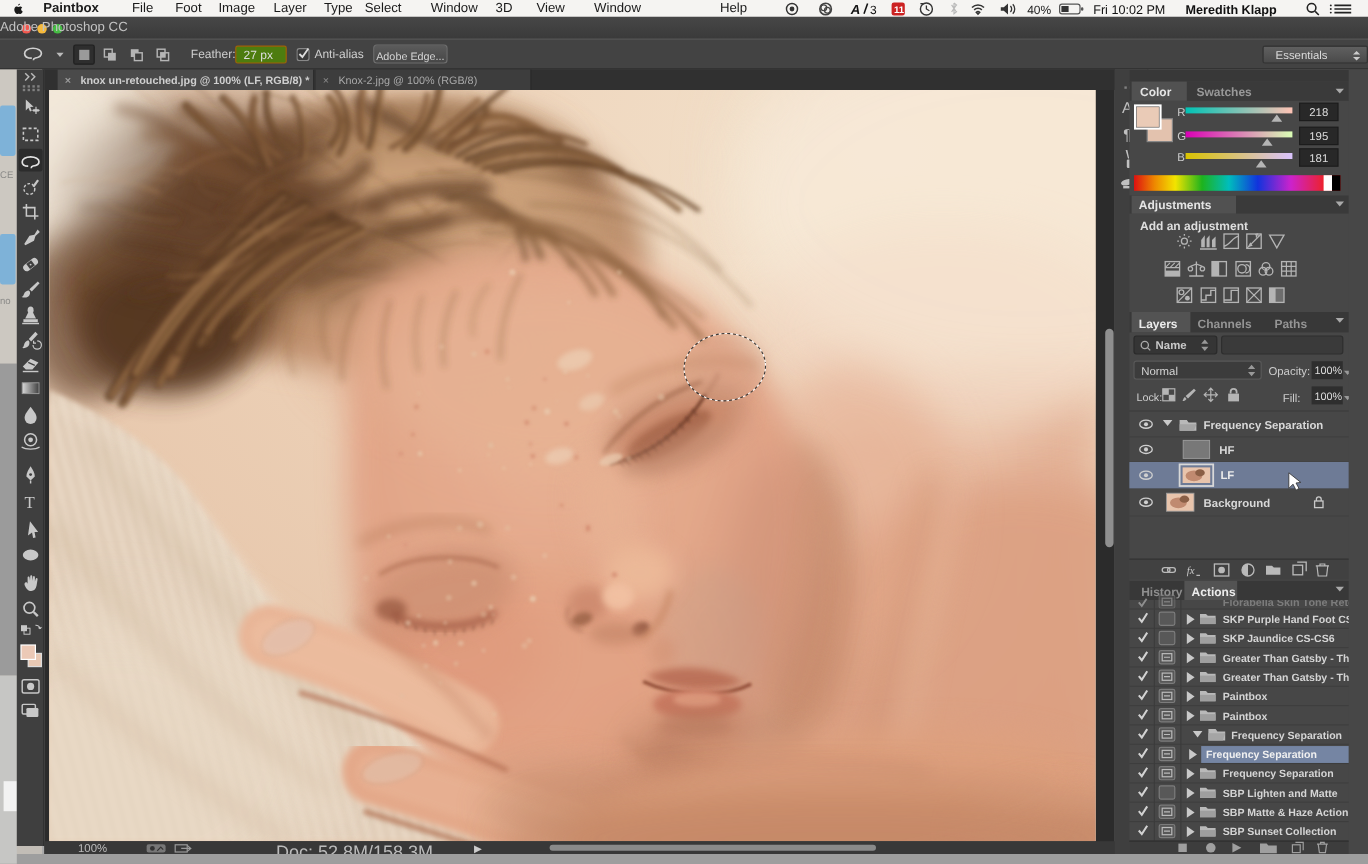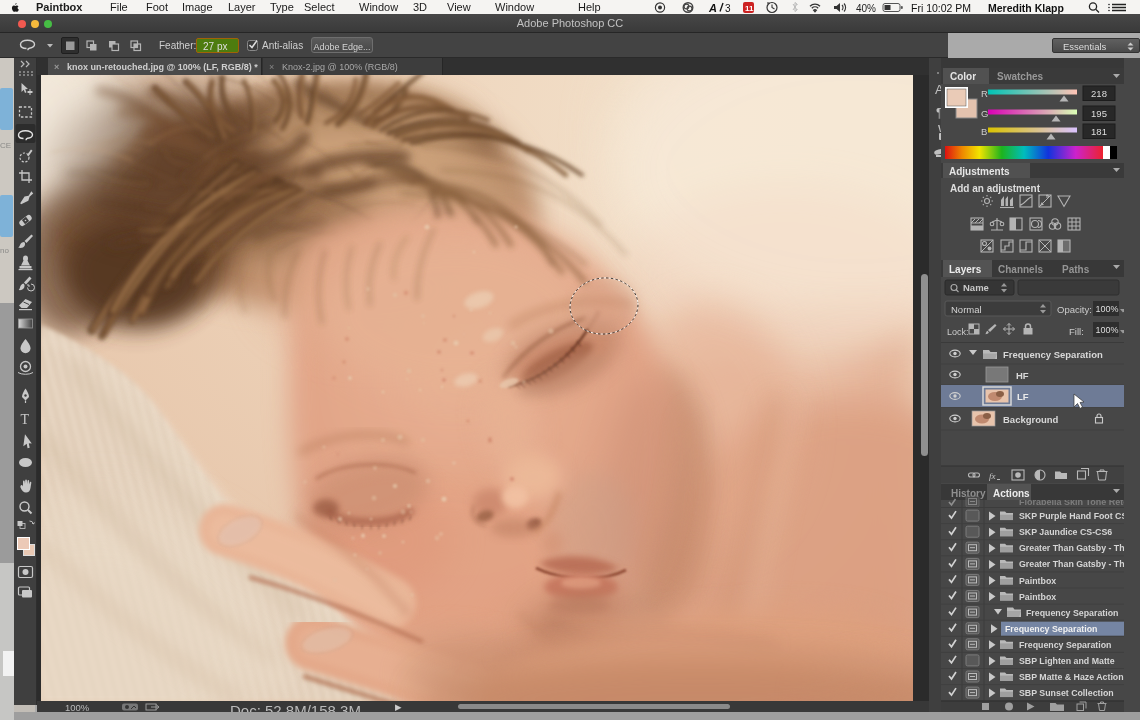--- a/index.html
+++ b/index.html
@@ -4,23 +4,23 @@
 *{margin:0;padding:0;box-sizing:border-box}
 html,body{width:1140px;height:720px;overflow:hidden;font-family:"Liberation Sans",sans-serif;background:#aaa}
 .abs{position:absolute}
 #stage{position:relative;width:1140px;height:720px}
 
 #menubar{left:0;top:0;width:1140px;height:14px;background:#f5f4f2;color:#1a1a1a;font-size:11px}
 #menubar .mi{position:absolute;top:0.5px;white-space:nowrap}
 
 #titlebar{left:0;top:14px;width:1140px;height:19px;background:linear-gradient(#474747,#3a3a3a);border-bottom:1px solid #262626}
 .tl{position:absolute;top:5.5px;width:8px;height:8px;border-radius:50%}
-#titletext{position:absolute;top:3px;width:100%;text-align:center;color:#c2c2c2;font-size:11px}
-
-#optbar{left:0;top:33px;width:948px;height:25px;background:#434343;border-bottom:1px solid #2a2a2a;color:#cfcfcf;font-size:10px}
+#titletext{position:absolute;top:3px;width:100%;color:#c2c2c2;font-size:11px}
+
+#optbar{left:0;top:33px;width:1140px;height:25px;background:#434343;border-bottom:1px solid #2a2a2a;color:#cfcfcf;font-size:10px}
 
 #leftstrip{left:0;top:58px;width:35px;height:654px;background:#c2bdb6}
 
 #toolbar{left:14px;top:58px;width:23px;height:647px;background:#3f3f3f;border-right:1px solid #2e2e2e}
 
 #canvasarea{left:37px;top:58px;width:892px;height:654px;background:#2b2b2b}
 #tabbar{position:absolute;left:0;top:0;width:892px;height:17px;background:#303030}
 .tab{position:absolute;top:0;height:17px;font-size:9px;color:#cfcfcf;padding:4px 8px 0 19px;white-space:nowrap;overflow:hidden}
 #statusbar{position:absolute;left:0;top:643px;width:892px;height:11px;background:#383838;color:#bbb;font-size:8.5px}
 
@@ -40,21 +40,21 @@
   <span class="mi" style="left:110px">File</span>
   <span class="mi" style="left:146px">Foot</span>
   <span class="mi" style="left:182px">Image</span>
   <span class="mi" style="left:228px">Layer</span>
   <span class="mi" style="left:270px">Type</span>
   <span class="mi" style="left:304px">Select</span>
   <span class="mi" style="left:359px">Window</span>
   <span class="mi" style="left:413px">3D</span>
   <span class="mi" style="left:447px">View</span>
   <span class="mi" style="left:495px">Window</span>
-  <span class="mi" style="left:578px">Help</span>
+  <span class="mi" style="left:600px">Help</span>
 
   <svg class="abs" style="left:650px;top:1px" width="490" height="13" viewBox="0 0 490 13">
     <circle cx="10" cy="6.5" r="4.6" fill="none" stroke="#333" stroke-width="1.2"></circle>
         <circle cx="10" cy="6.5" r="2" fill="#333"></circle>
     <circle cx="38" cy="6.5" r="4.8" fill="none" stroke="#444" stroke-width="1.4"></circle>
         <circle cx="36.5" cy="5.5" r="2.4" fill="none" stroke="#444" stroke-width="1.1"></circle>
         <circle cx="39.5" cy="7.5" r="2.4" fill="none" stroke="#444" stroke-width="1.1"></circle>
     <text x="59" y="10.5" font-size="11" font-weight="bold" fill="#111" font-style="italic">A</text>
         <path d="M70 10.5 L73 2" stroke="#111" stroke-width="1.3"></path>
     <text x="75" y="10.5" font-size="10" fill="#111">3</text>

